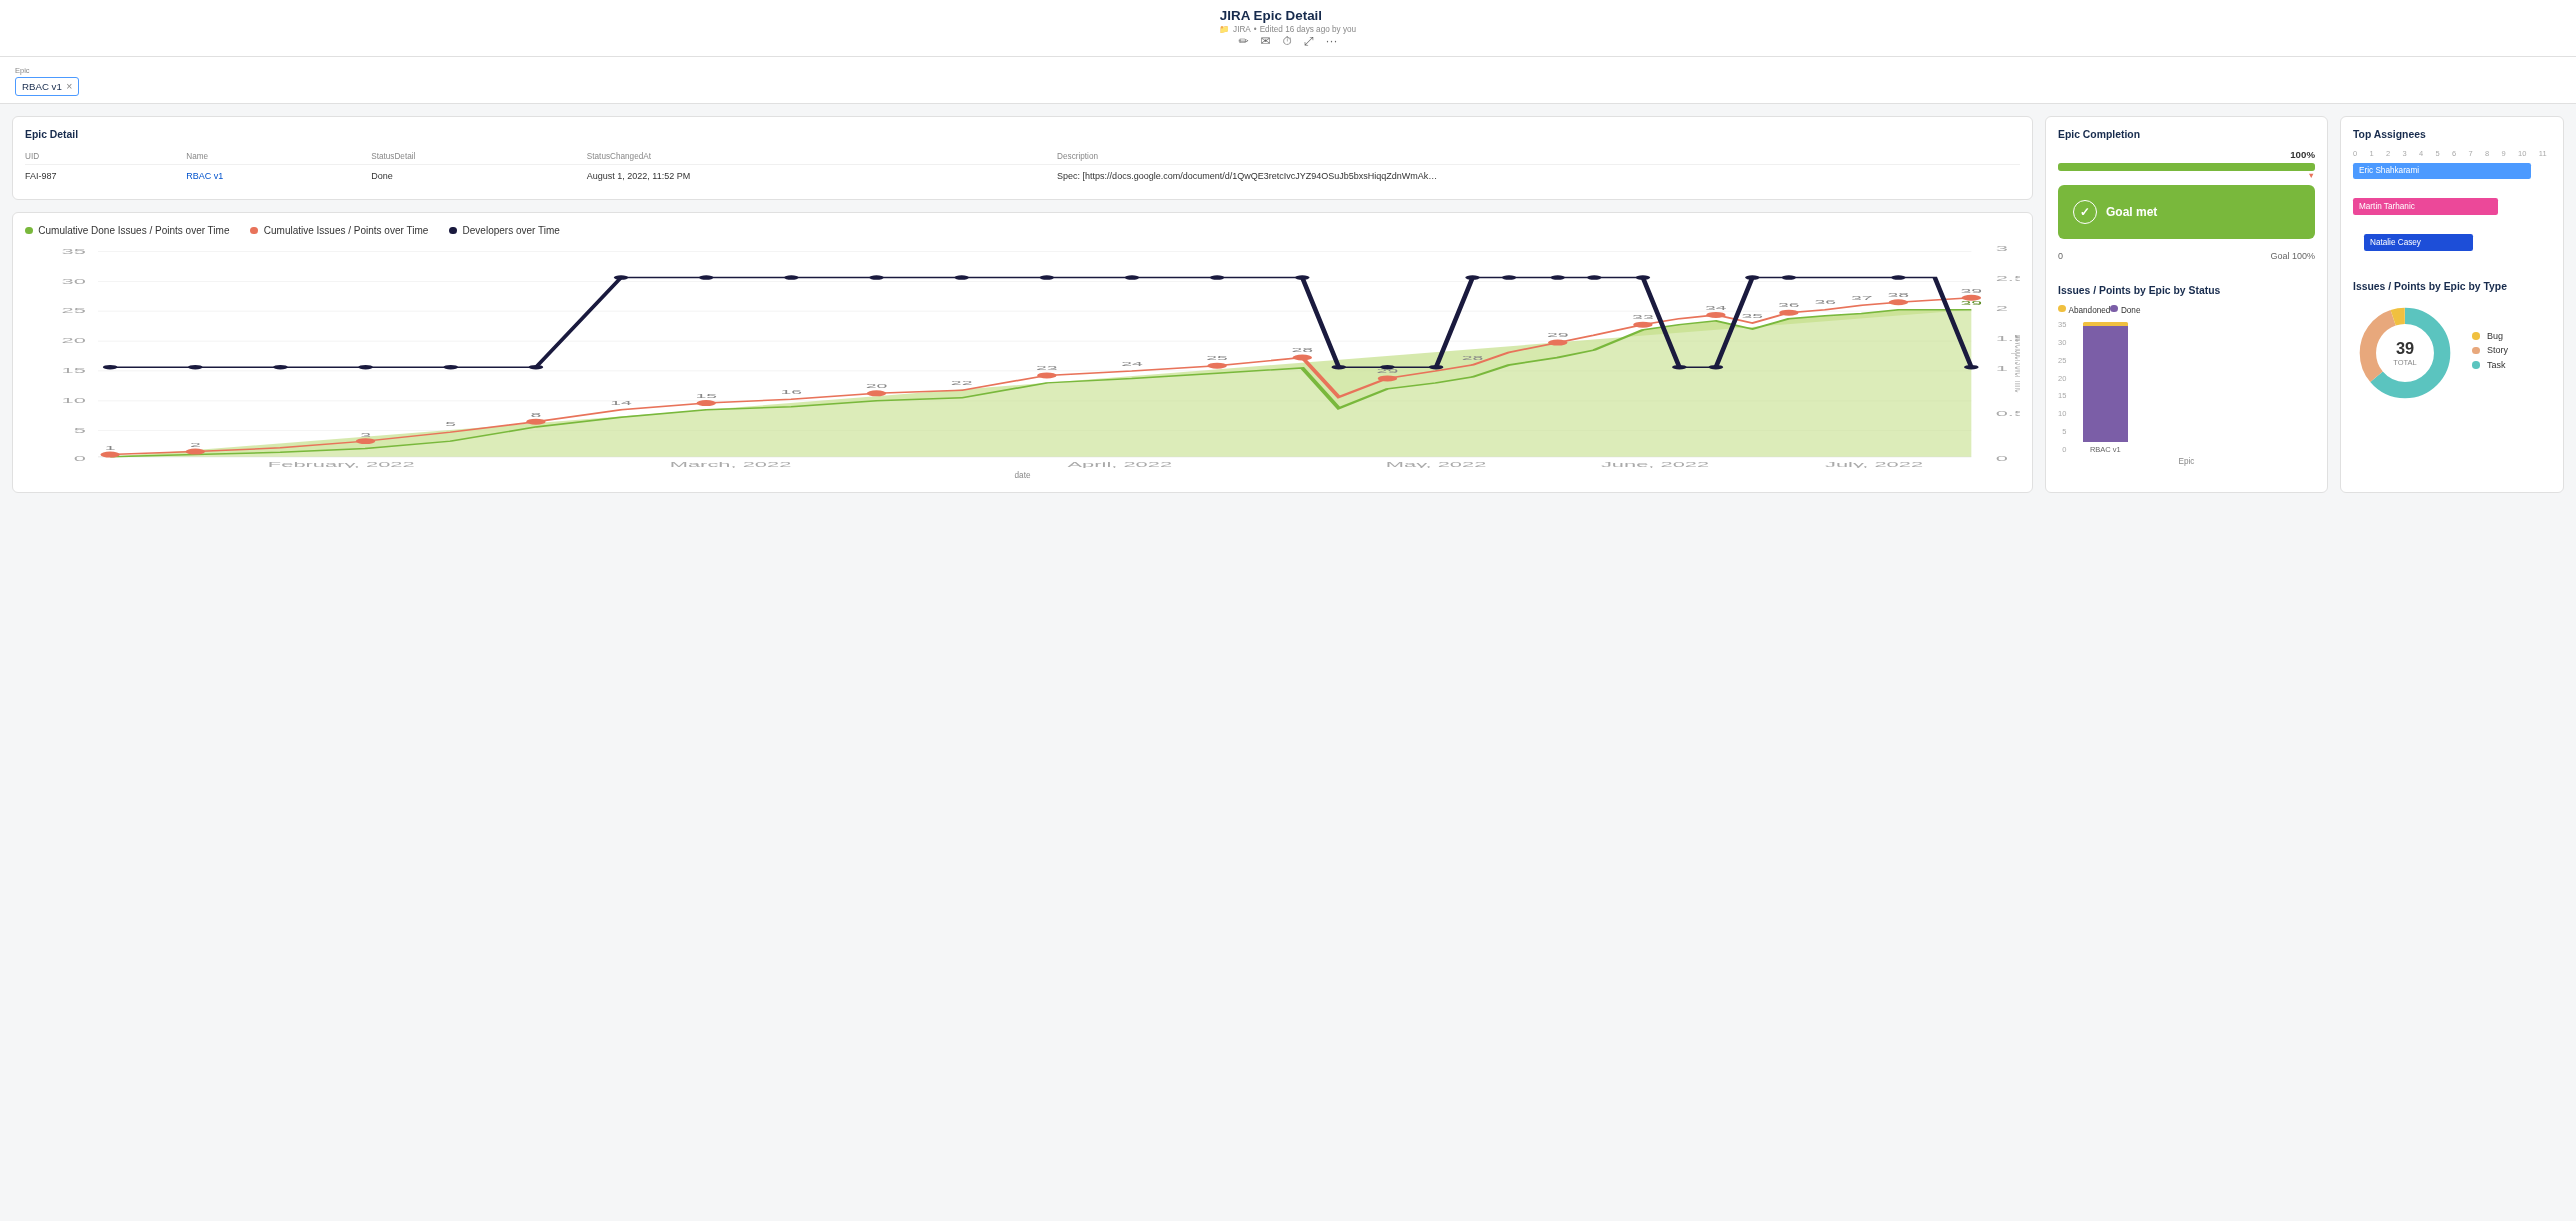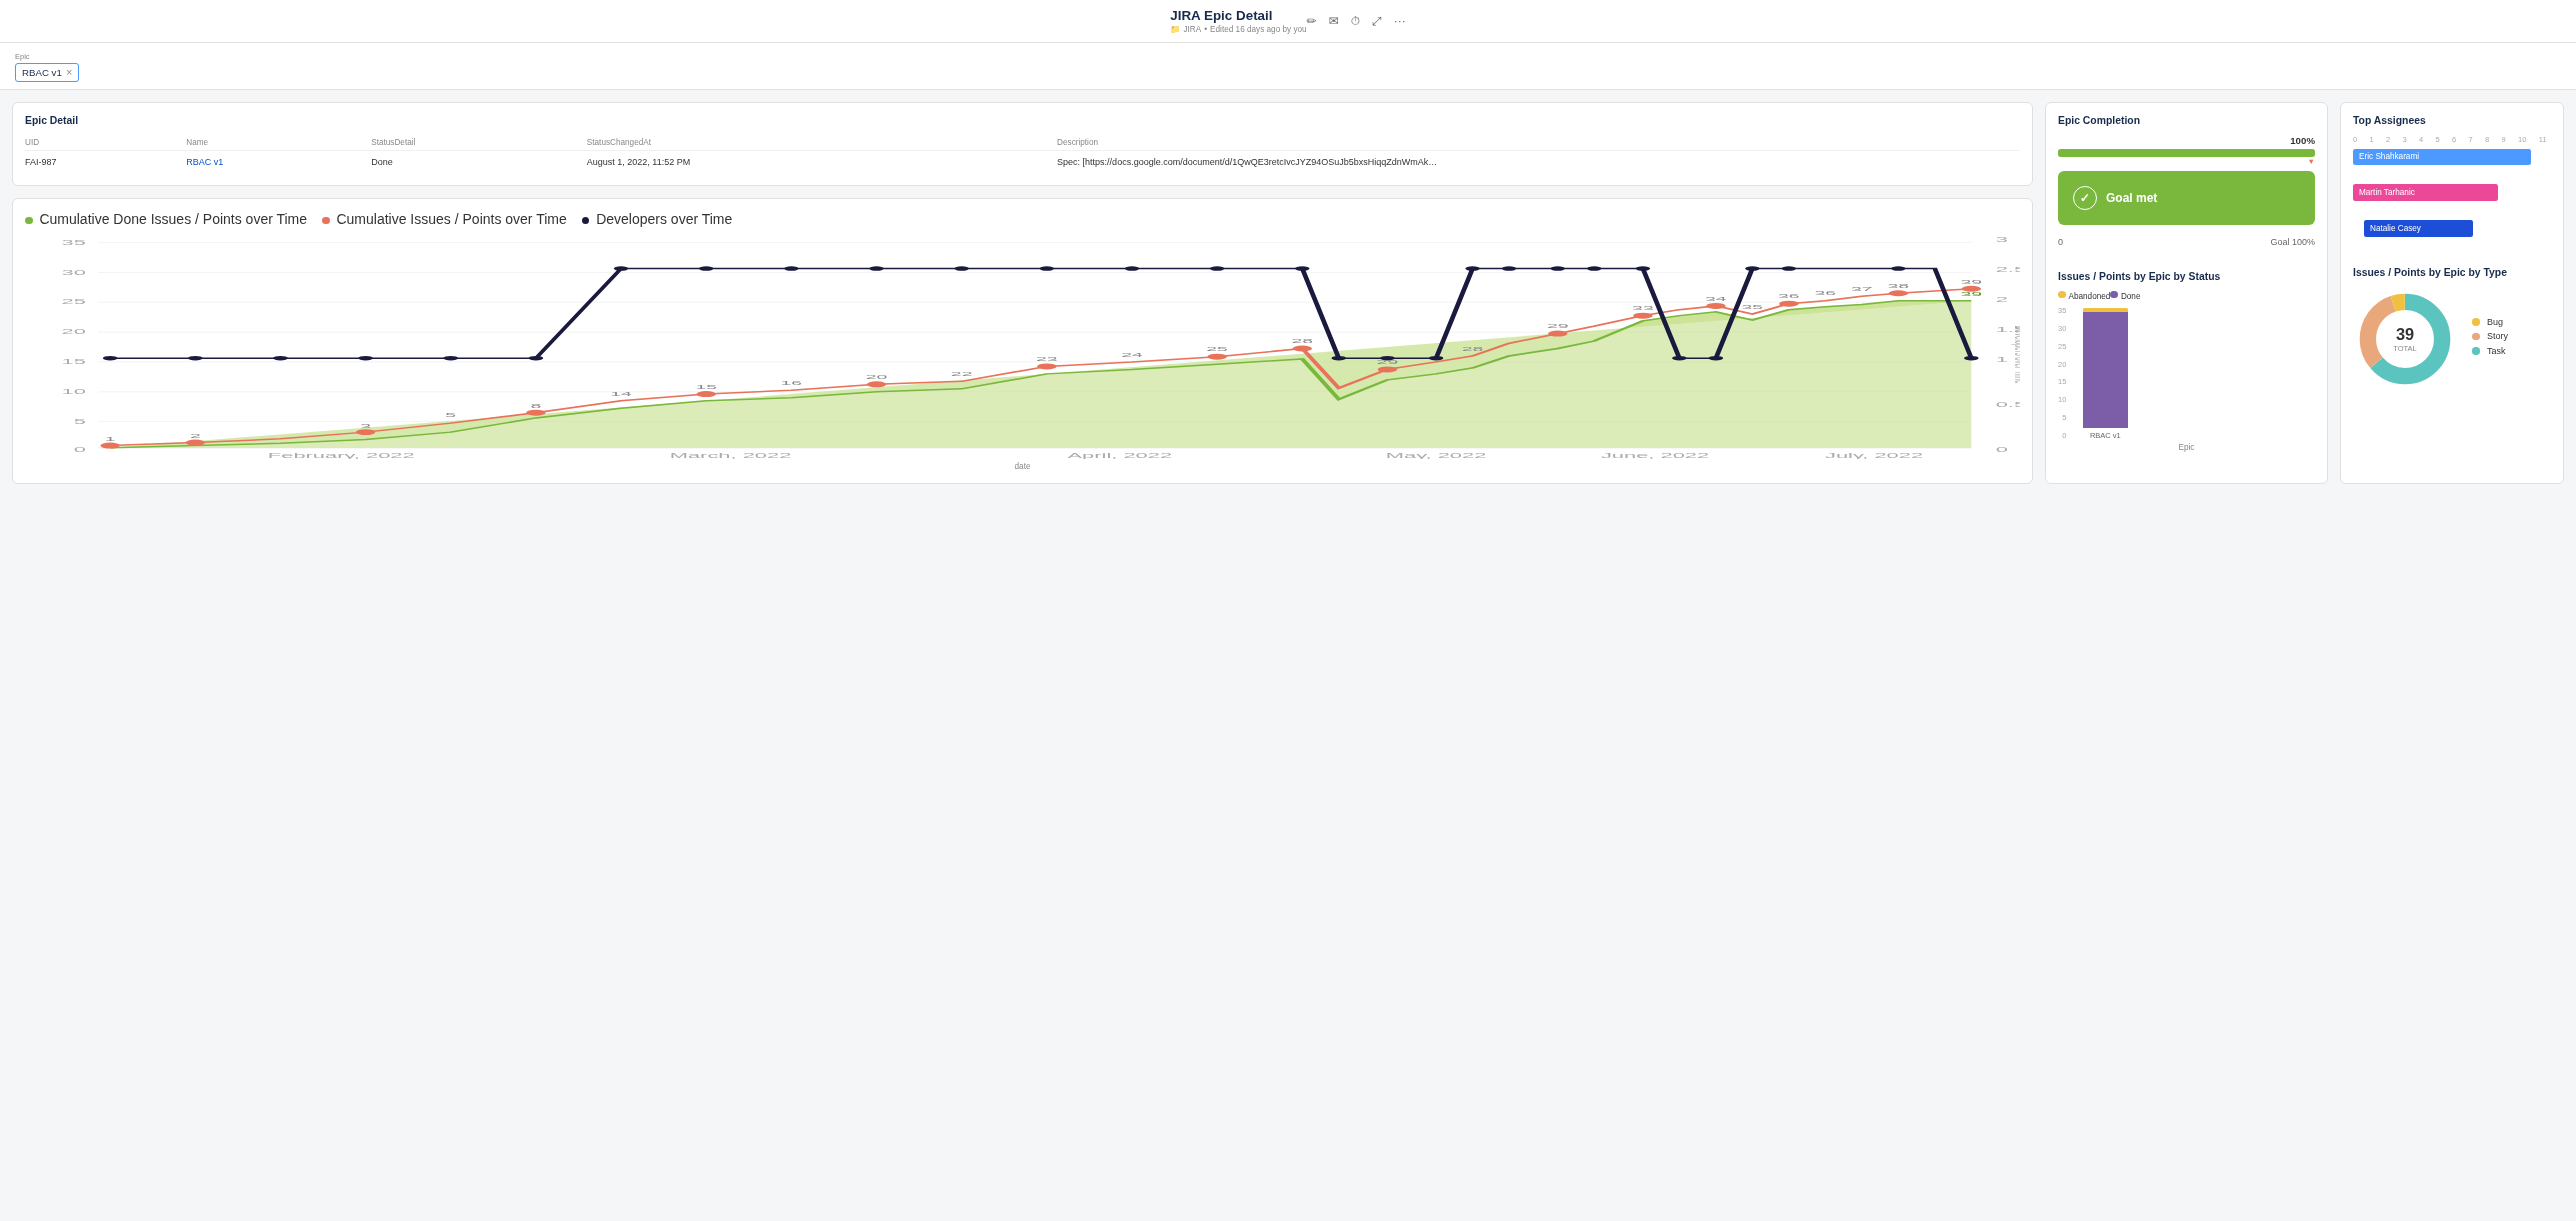--- a/index.html
+++ b/index.html
@@ -5,20 +5,21 @@
     * { box-sizing: border-box; margin: 0; padding: 0; }
     body { font-family: -apple-system, BlinkMacSystemFont, 'Segoe UI', sans-serif; background: #f5f6f7; color: #333; font-size: 9.7px; }
 
     .top-bar {
       background: #fff;
       padding: 7.5px 15px;
       display: flex;
       align-items: center;
       justify-content: center;
       border-bottom: 0.7px solid #e0e0e0;
+      flex-direction: column;
     }
     .top-bar-left h1 { font-size: 13.4px; font-weight: 700; color: #172b4d; }
     .top-bar-left .subtitle { font-size: 8.2px; color: #888; display: flex; align-items: center; gap: 3px; margin-top: 1.5px; }
     .top-bar-right { display: flex; gap: 12px; align-items: center; color: #666; }
     .top-bar-right span { cursor: pointer; font-size: 12px; }
 
     .filter-bar {
       background: #fff;
       padding: 7.5px 15px;
       border-bottom: 0.7px solid #e0e0e0;
@@ -60,21 +61,21 @@
       margin-bottom: 9px;
     }
 
     
     .detail-table { width: 100%; border-collapse: collapse; }
     .detail-table th { text-align: left; font-weight: 500; color: #888; font-size: 8.2px; padding: 3px 6px 3px 0; border-bottom: 0.7px solid #f0f0f0; }
     .detail-table td { padding: 6px 6px 6px 0; font-size: 9px; color: #333; vertical-align: top; }
     .detail-table td.uid { color: #333; font-size: 9px; }
     .detail-table td.link { color: #0052cc; }
     .detail-table td.desc { max-width: 224px; overflow: hidden; text-overflow: ellipsis; white-space: nowrap; font-size: 9px; }
-    .chart-legend { display: flex; gap: 15px; margin-bottom: 7.5px; font-size: 14px; align-items: flex-end; flex-wrap: wrap; }
+    .chart-legend { display: flex; gap: 21px; margin-bottom: 7.5px; font-size: 10px; align-items: flex-end; flex-wrap: wrap; }
     .legend-dot { width: 7.5px; height: 7.5px; border-radius: 50%; display: inline-block; margin-right: 3px; }
     .completion-pct { text-align: right; font-size: 9.7px; font-weight: 600; margin-bottom: 3px; }
     .goal-met-box {
       background: #79b83c;
       border-radius: 6px;
       padding: 15px;
       display: flex;
       align-items: center;
       gap: 9px;
       color: #fff;

